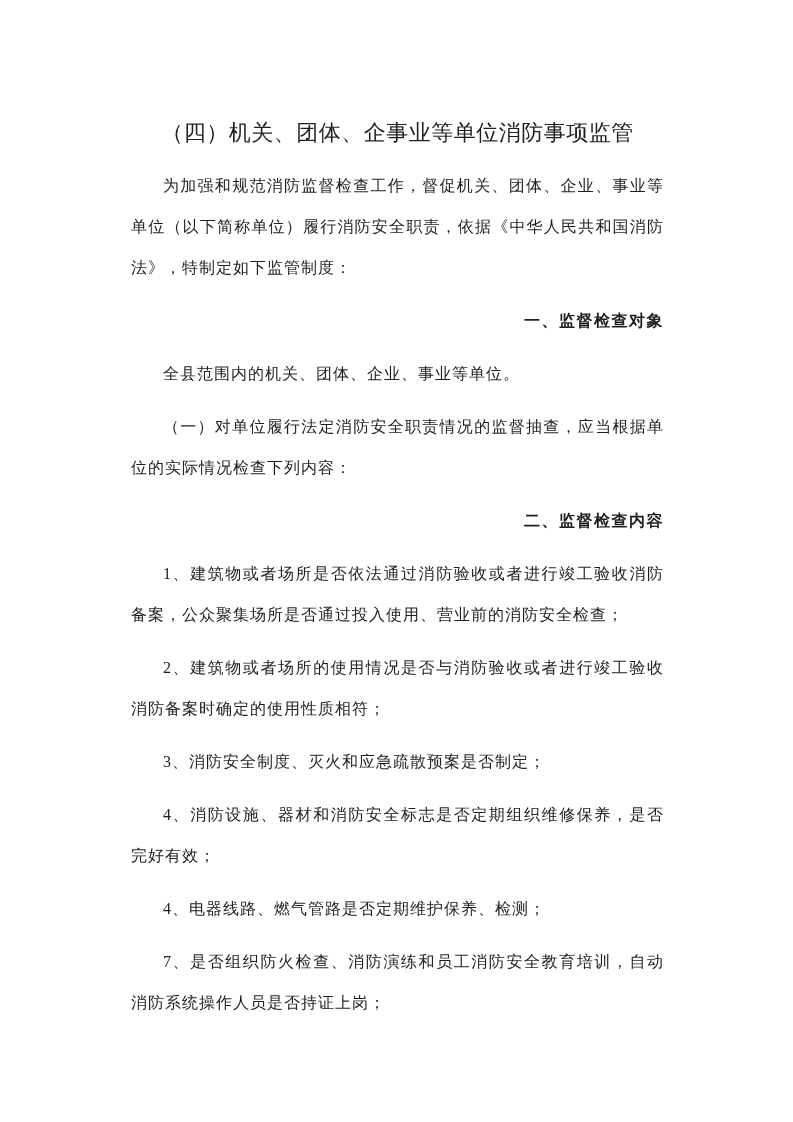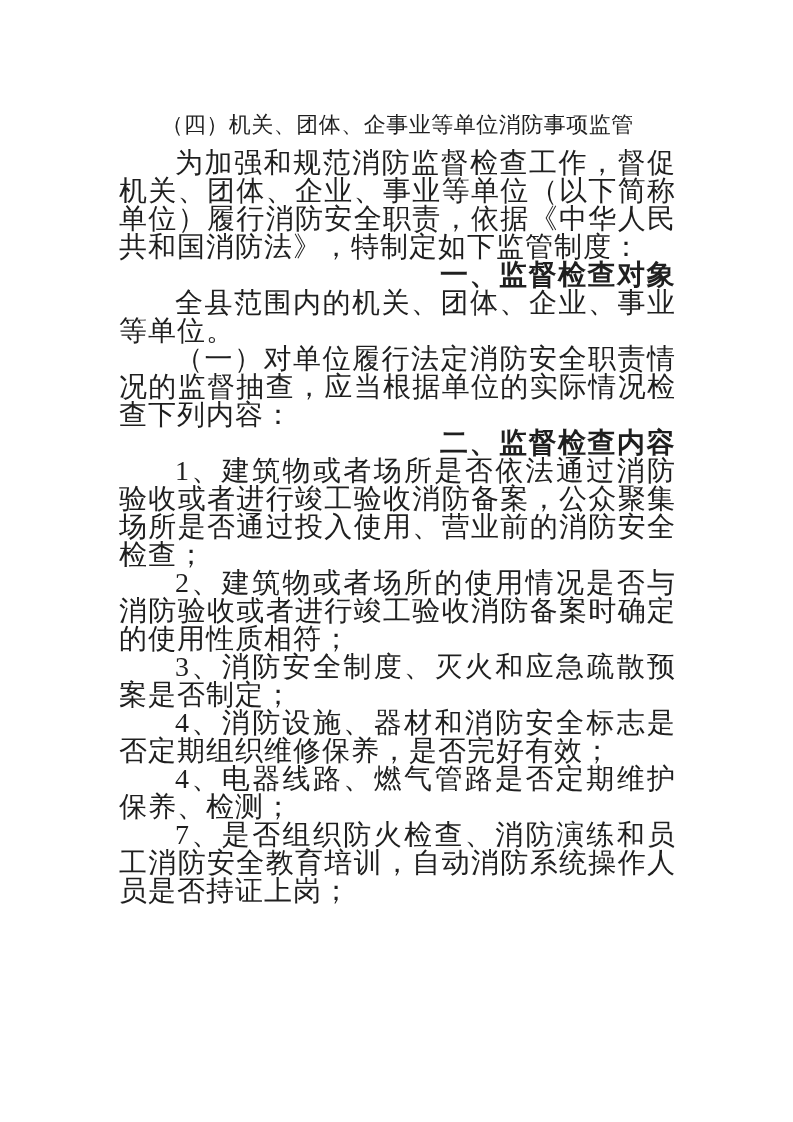--- a/index.html
+++ b/index.html
@@ -15,34 +15,34 @@
     overflow: hidden;
   }
   .content {
     position: absolute;
     left: 119px;
     top: 100px;
     width: 557px;
     color: #1f1f1f;
   }
   .doc-title {
-    margin: 4px;
+    margin: 12px;
     font-family: "Liberation Serif", serif;
     font-size: 22px;
     font-weight: normal;
     line-height: 41px;
     letter-spacing: 0.5px;
     text-align: center;
     white-space: nowrap;
   }
   p.para {
-    margin: 0;
+    margin: 12px;
     font-family: "Liberation Serif", serif;
-    font-size: 28px;
-    line-height: 28px;
+    font-size: 16px;
+    line-height: 41px;
     letter-spacing: 1px;
     text-indent: 2em;
     text-align: justify;
     text-justify: inter-character;
   }
   p.para.heading {
     font-family: "Liberation Sans", sans-serif;
     font-weight: bold;
     letter-spacing: 1.5px;
     text-align: right;

